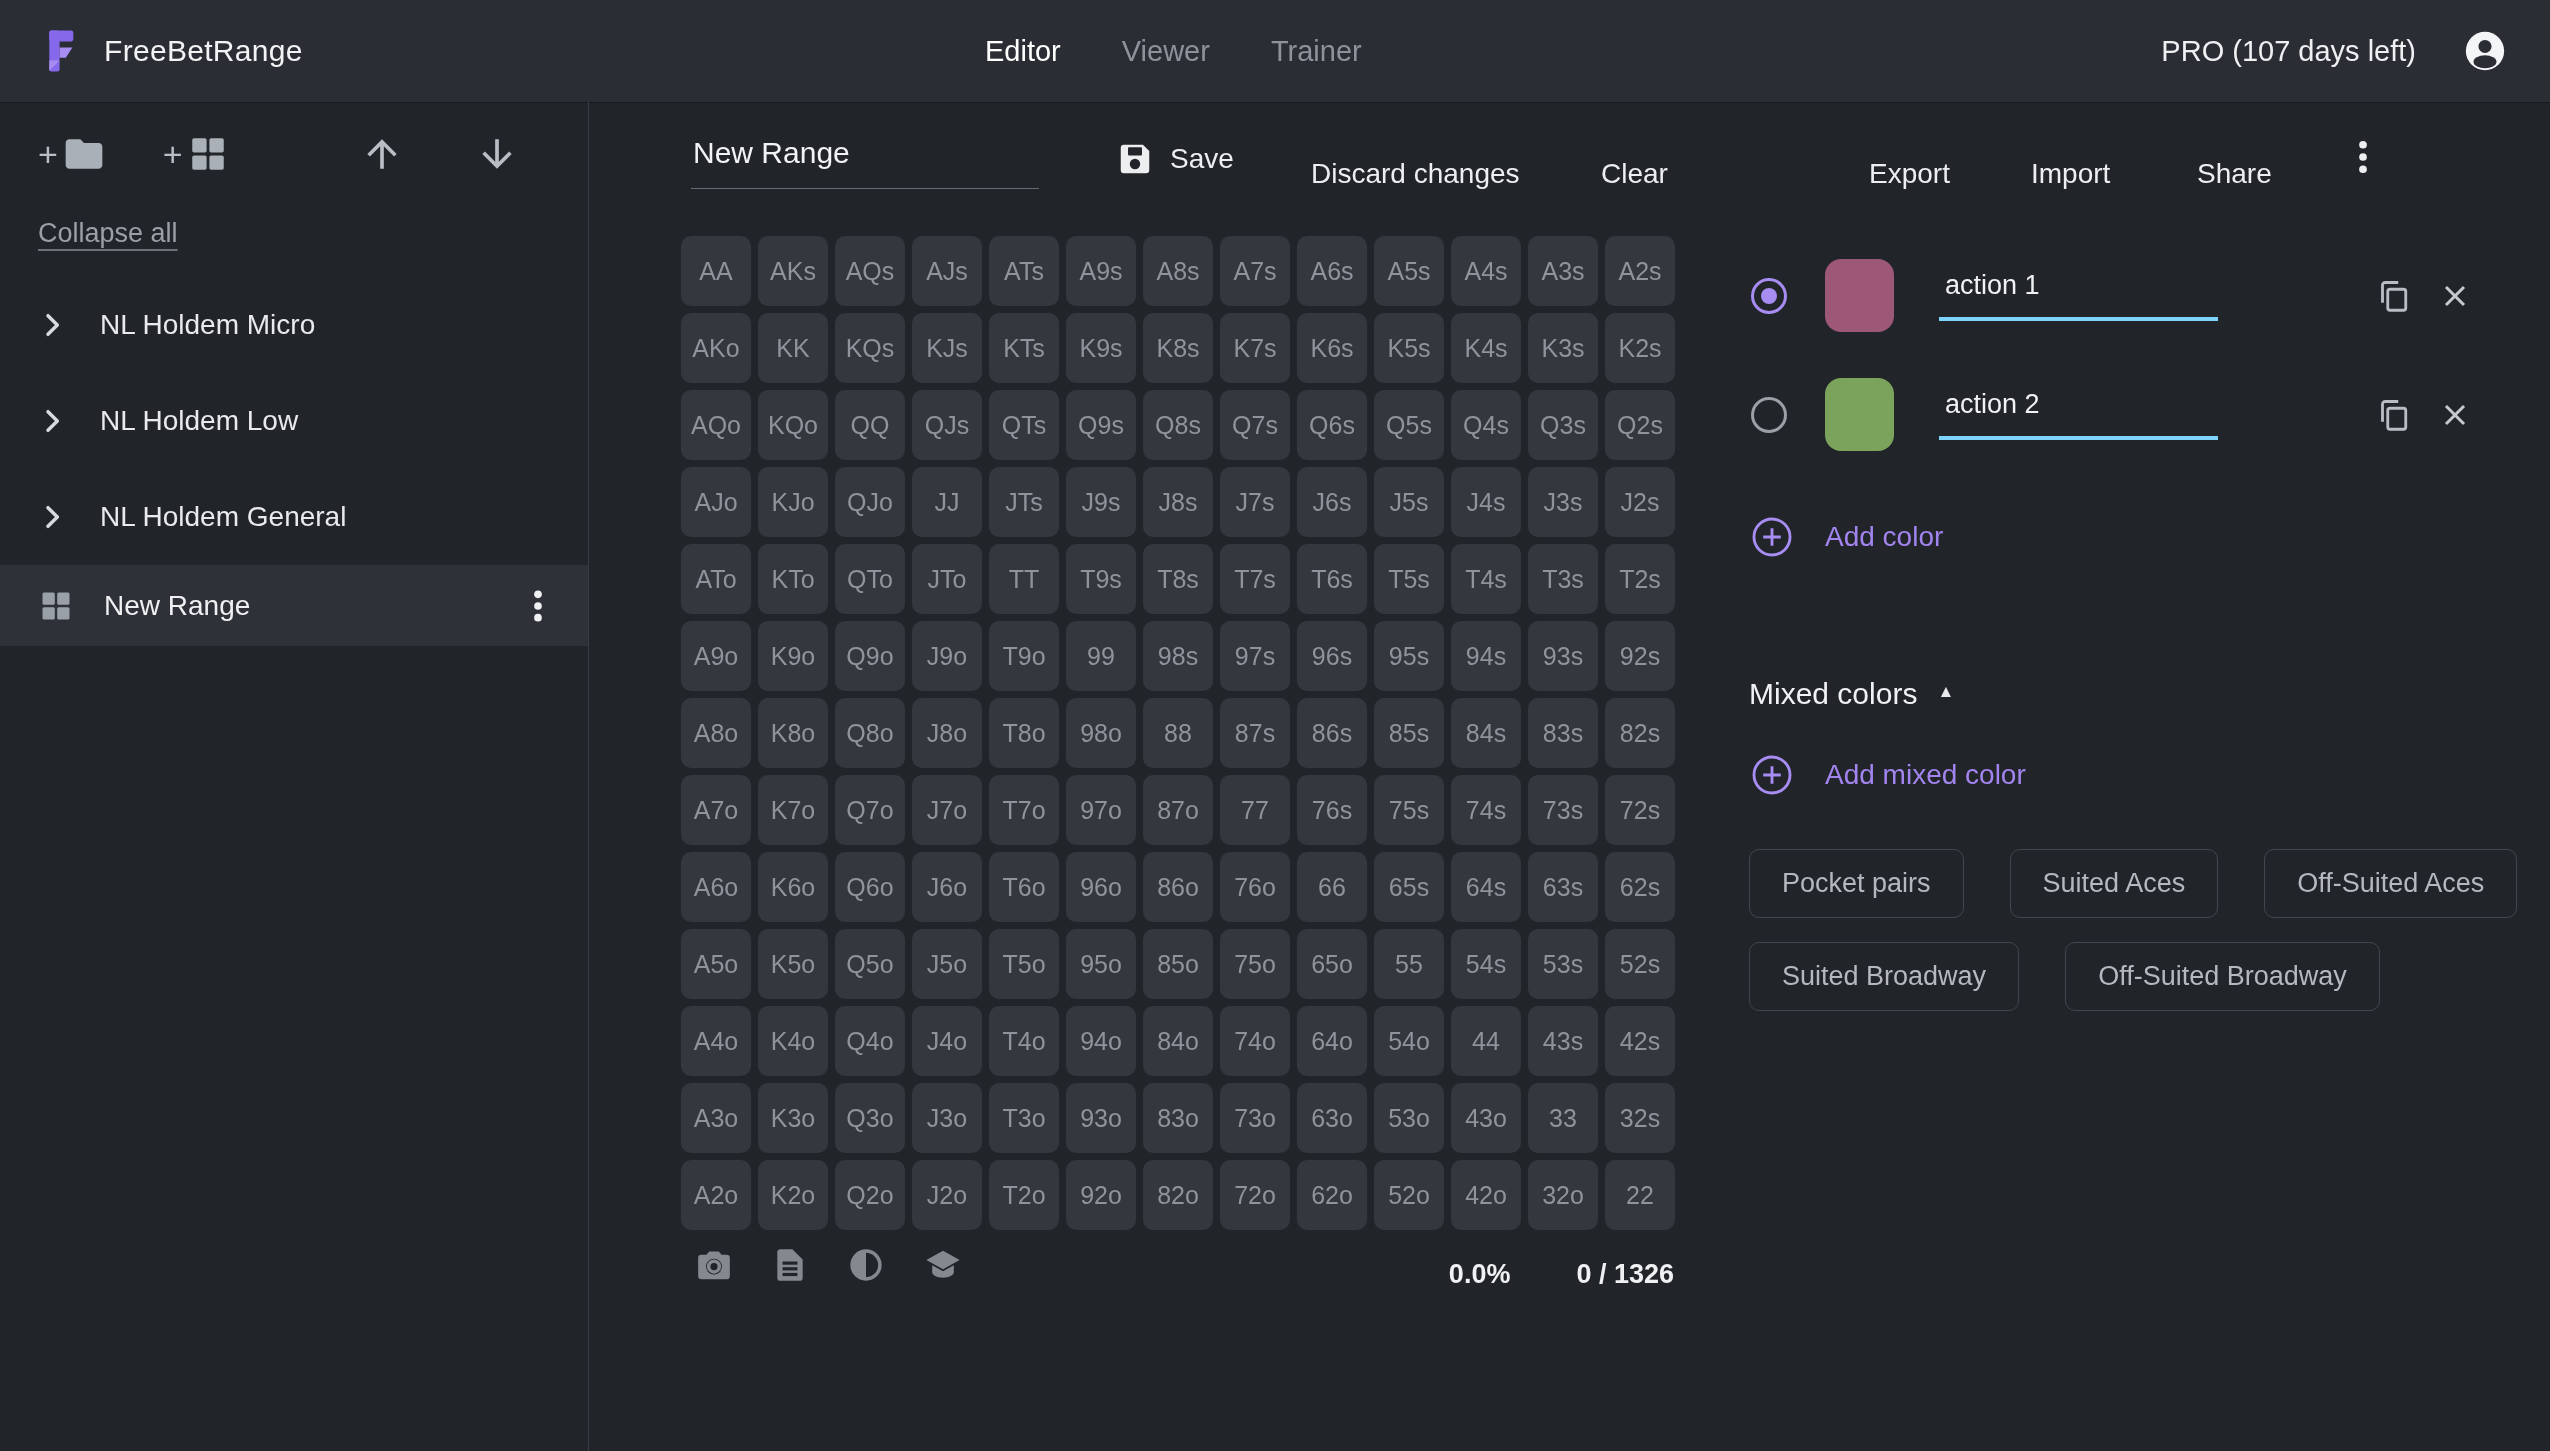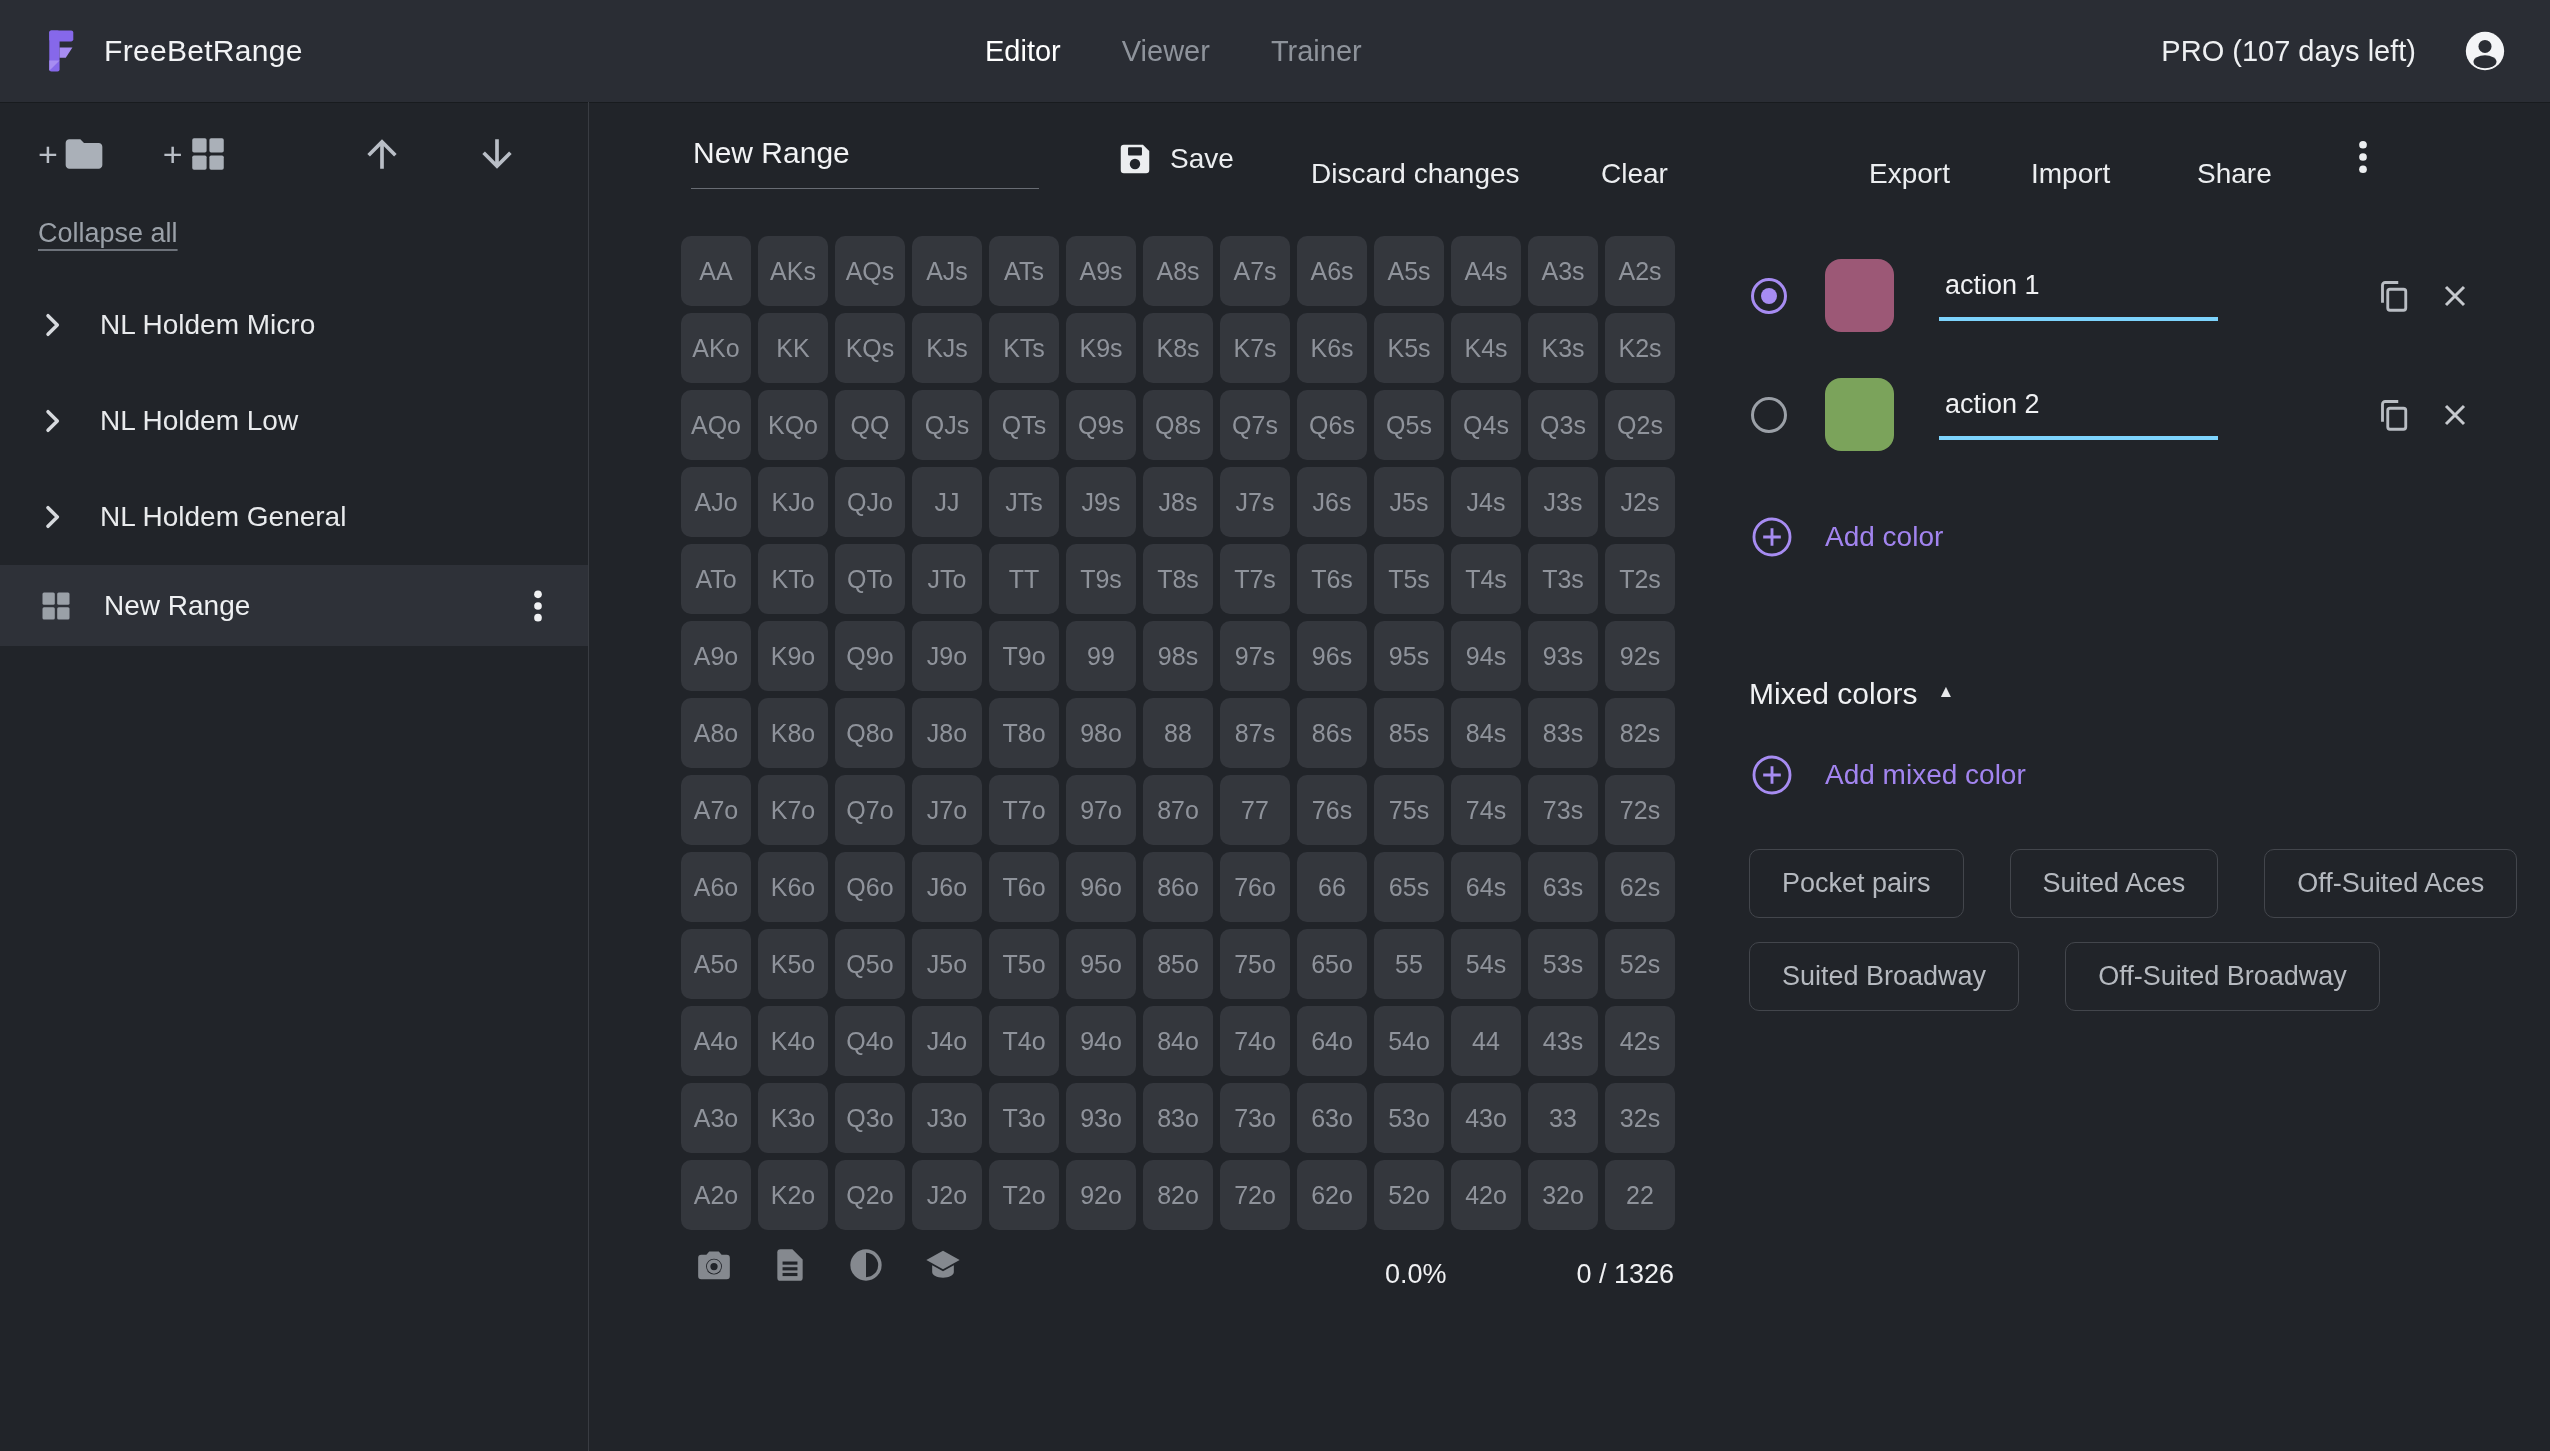--- a/index.html
+++ b/index.html
@@ -66,21 +66,21 @@
     display:grid; grid-template-columns:repeat(13, 70px); grid-auto-rows:70px; gap:7px;
   }
   .cell {
     background:#34373d; border-radius:10px; display:flex; align-items:center; justify-content:center;
     font-size:25px; color:#8f939b; cursor:pointer; user-select:none;
   }
 
   
   .grid-footer-icons { position:absolute; left:695px; top:1245px; display:flex; align-items:center; gap:38px; }
   .grid-footer-icons > div { cursor:pointer; }
-  .selection-stats { position:absolute; left:1385px; top:1259px; width:289px; display:flex; justify-content:space-between; gap:42px; font-size:27px; color:#f0f1f3; }
+  .selection-stats { position:absolute; left:1385px; top:1259px; width:289px; display:flex; justify-content:flex-end; gap:66px; font-size:27px; color:#f0f1f3;font-weight:bold; }
 
   
   .right-panel { position:absolute; left:1749px; top:236px; width:732px; }
   .action-row { display:flex; align-items:center; height:119px; }
   .radio { width:36px; height:36px; border-radius:50%; border:3px solid #9ba0a7; position:relative; flex:0 0 auto; margin-left:2px; cursor:pointer; }
   .radio.selected { border-color:#a78cf2; }
   .radio.selected::after { content:""; position:absolute; left:50%; top:50%; width:16px; height:16px; margin:-8px 0 0 -8px; border-radius:50%; background:#a78cf2; }
   .swatch { width:69px; height:73px; border-radius:16px; margin-left:38px; flex:0 0 auto; cursor:pointer; }
   .action-name-wrap { margin-left:45px; width:279px; }
   .action-name-wrap input {

